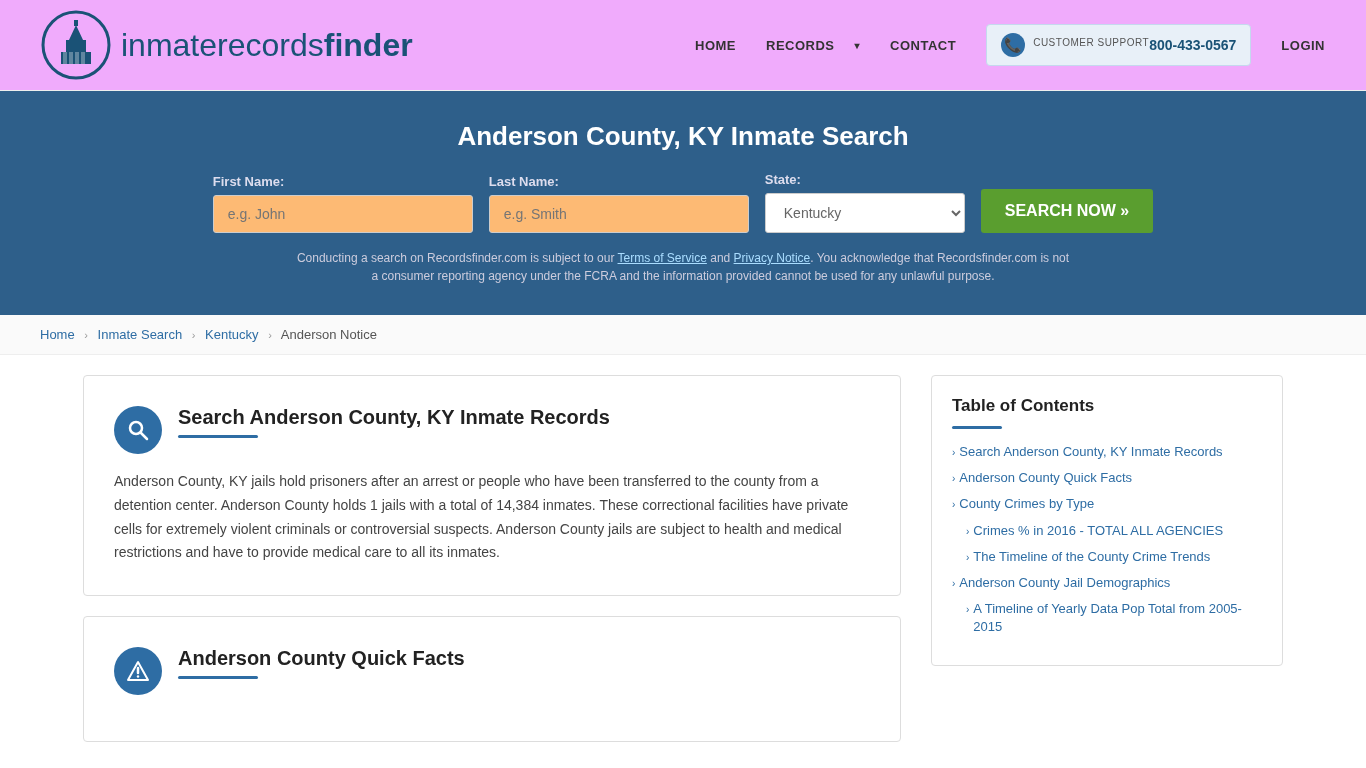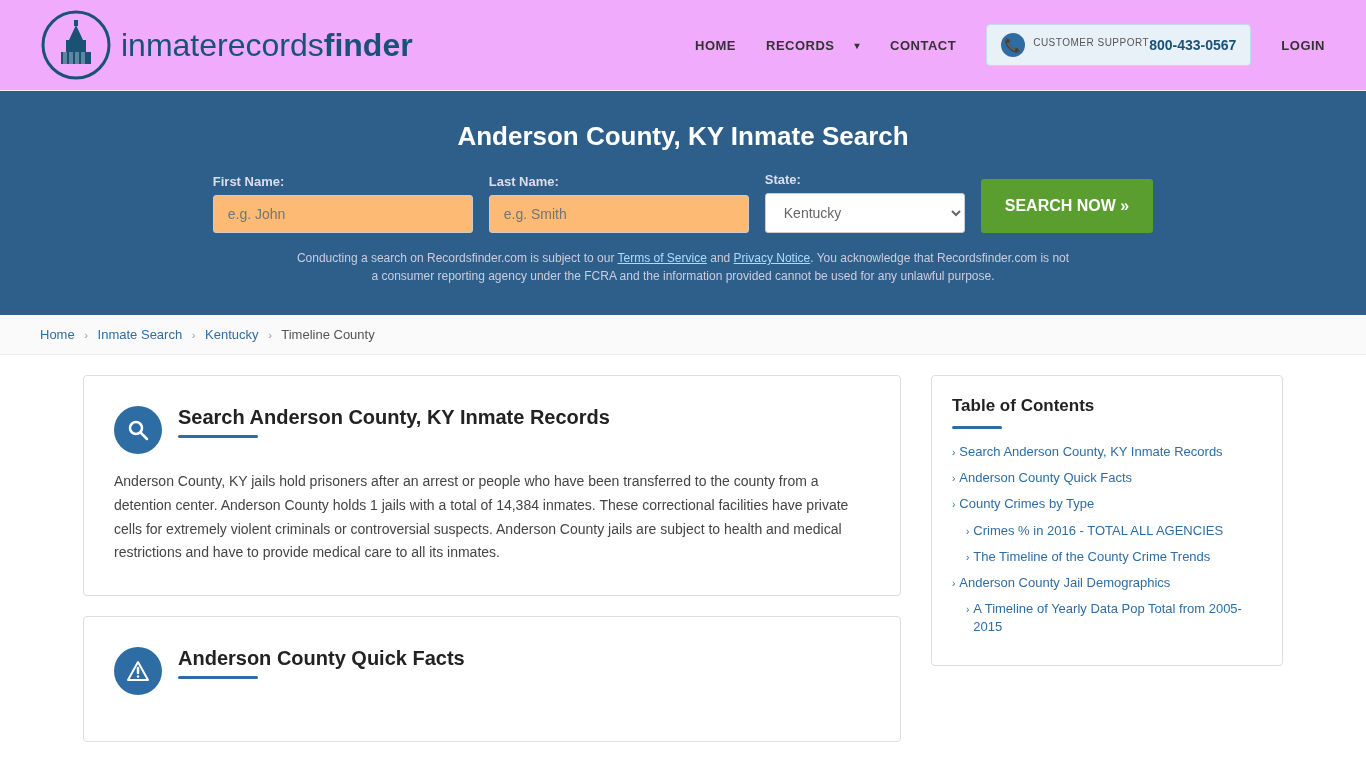--- a/index.html
+++ b/index.html
@@ -136,21 +136,21 @@
     .search-btn {
       background: #5a9e2f;
       color: white;
       border: none;
       padding: 10px 24px;
       font-size: 16px;
       font-weight: 700;
       cursor: pointer;
       border-radius: 3px;
       white-space: nowrap;
-      height: 54px;
+      height: 44px;
     }
     .disclaimer {
       font-size: 12px;
       color: #ccd;
       max-width: 780px;
       margin: 0 auto;
       line-height: 1.5;
     }
     .disclaimer a {
       color: #aaddff;
@@ -376,21 +376,21 @@
   </p>
 </section>
 
 <nav class="breadcrumb">
   <a>Home</a>
   <span class="sep">›</span>
   <a>Inmate Search</a>
   <span class="sep">›</span>
   <a>Kentucky</a>
   <span class="sep">›</span>
-  <span class="current">Timeline County</span>
+  <span class="current">Anderson Notice</span>
 </nav>
 
 <div class="main-content">
 
   <div class="left-col">
 
     <div class="section-card">
       <div class="section-header">
         <div class="section-icon">
           <svg width="24" height="24" viewBox="0 0 24 24" fill="white" xmlns="http://www.w3.org/2000/svg">

